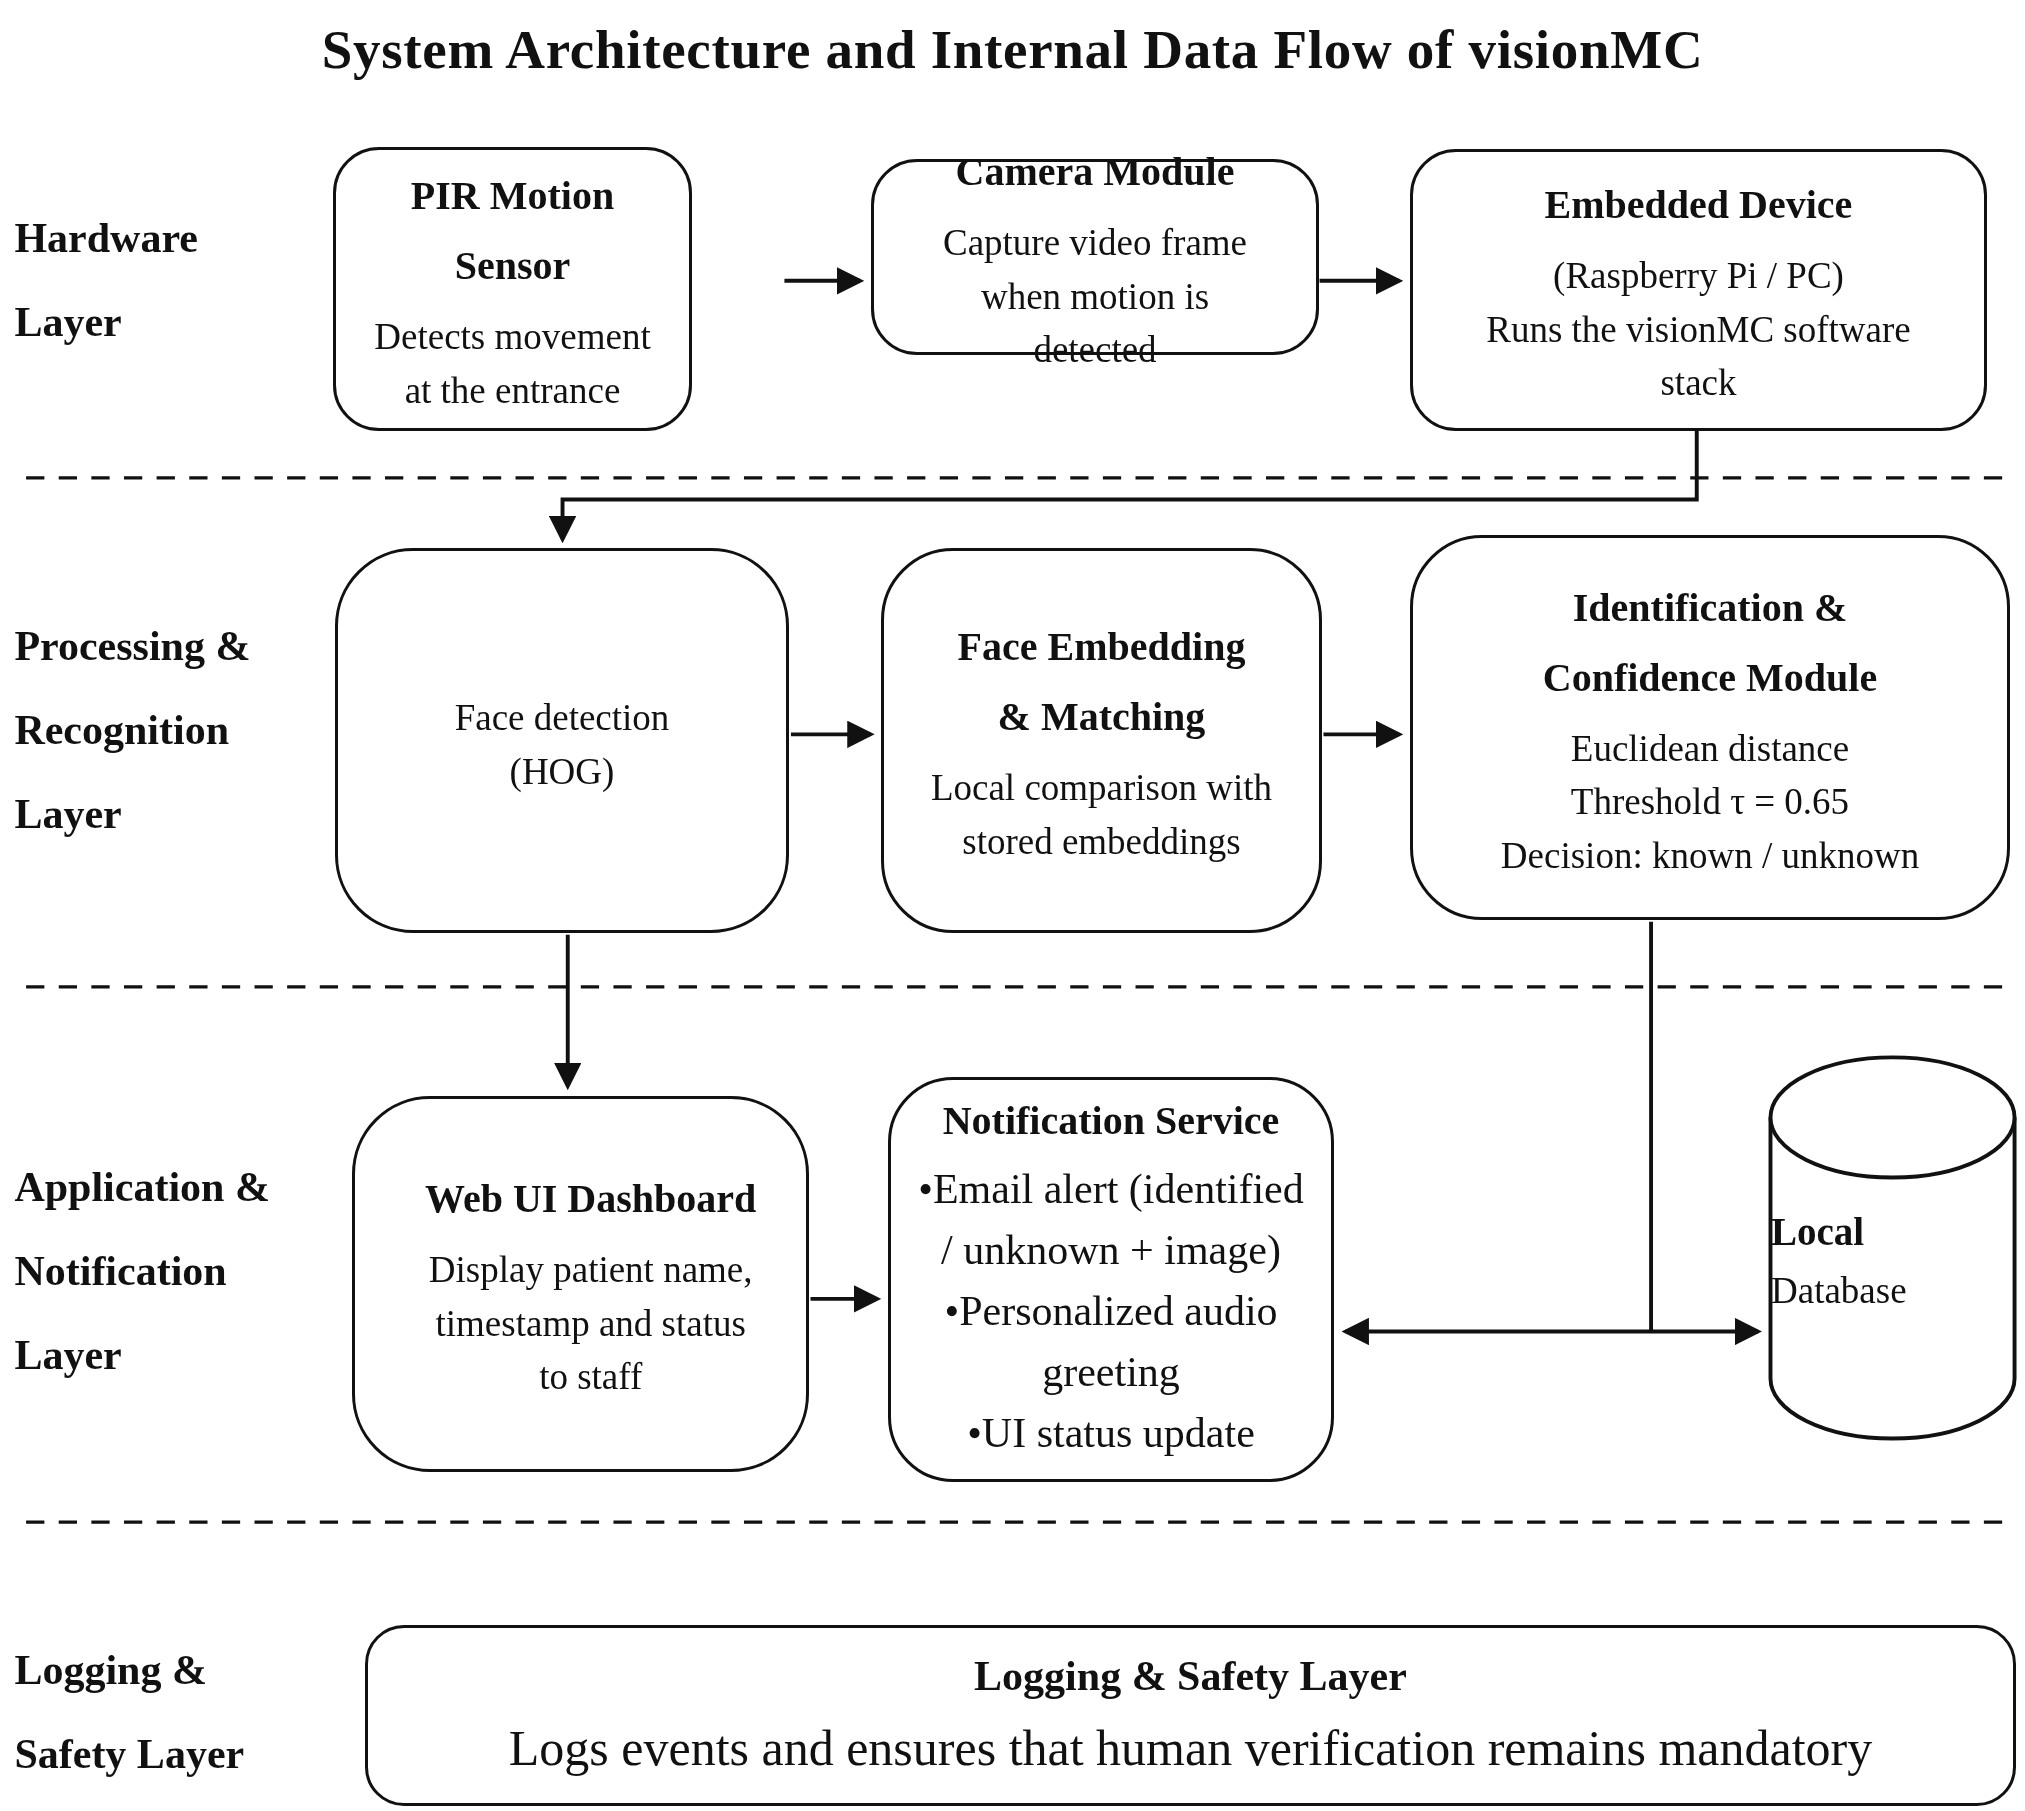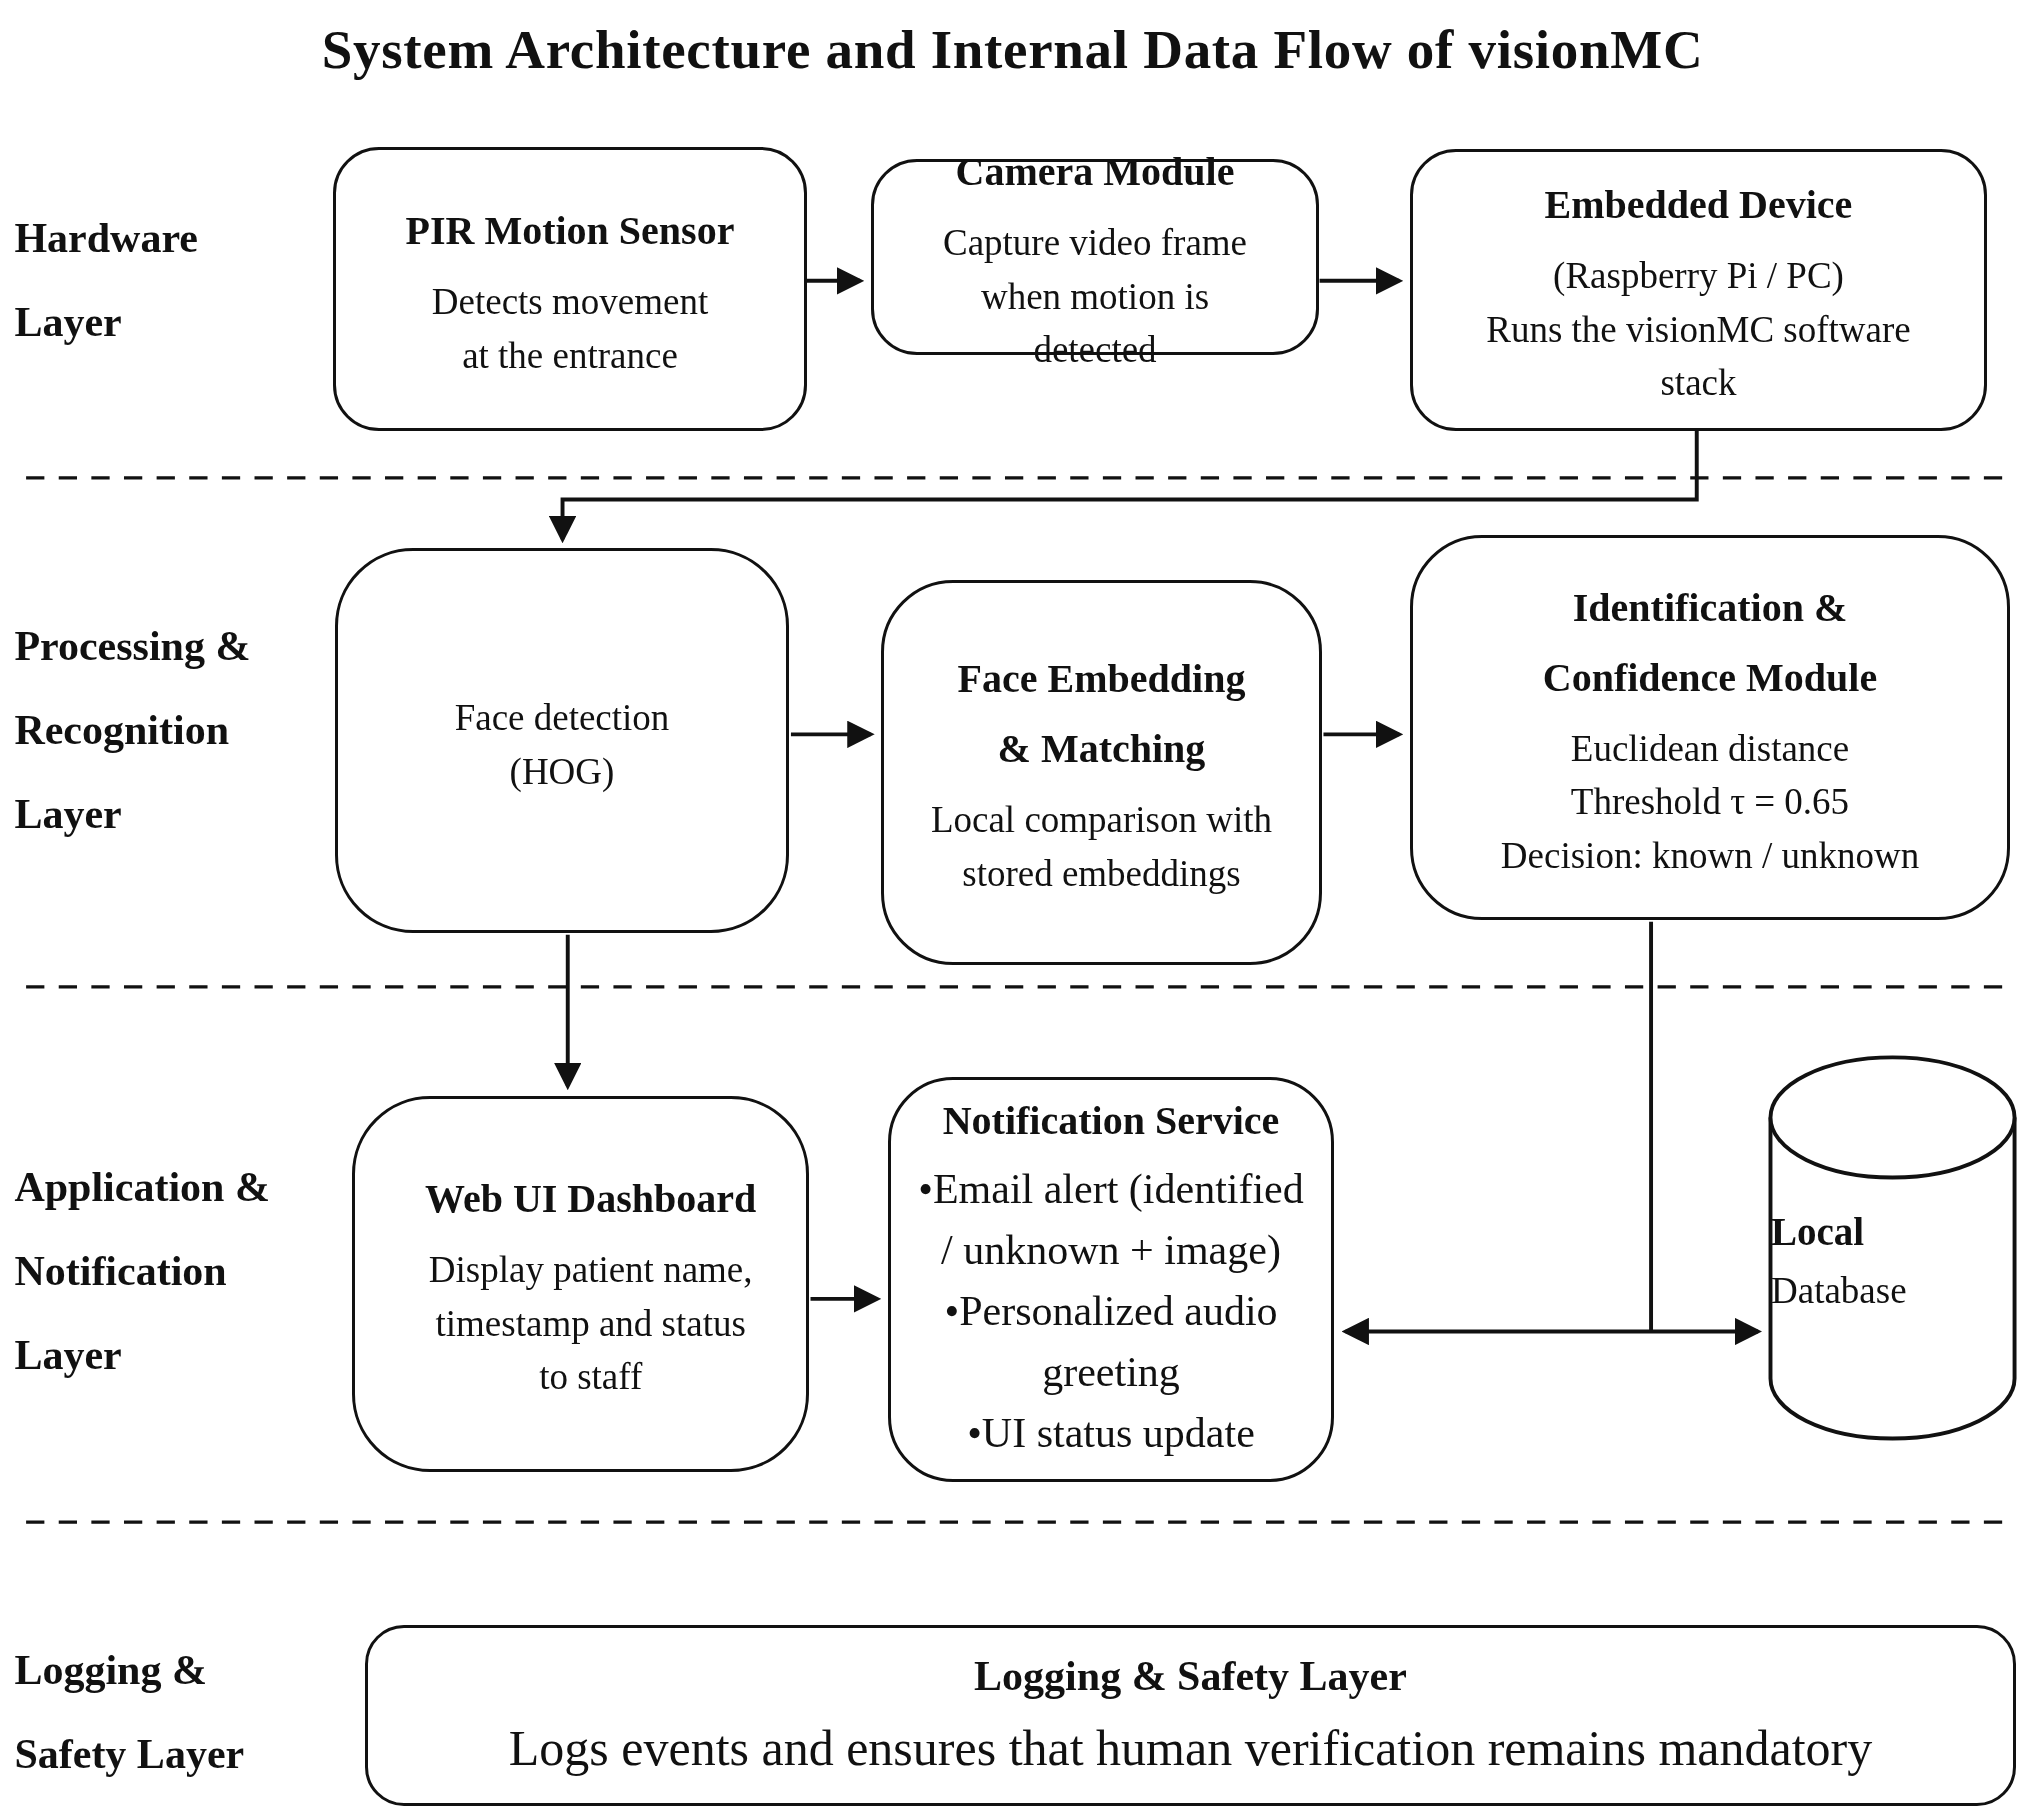--- a/index.html
+++ b/index.html
@@ -114,21 +114,21 @@
 Layer</div>
   <div class="layer-label" style="left:14.4px; top:604px;">Processing &amp;
 Recognition
 Layer</div>
   <div class="layer-label" style="left:14.4px; top:1145px;">Application &amp;
 Notification
 Layer</div>
   <div class="layer-label" style="left:14.4px; top:1628px;">Logging &amp;
 Safety Layer</div>
 
-  <div class="node" style="left:333px; top:147px; width:474px; height:284px; border-radius:46px;">
+  <div class="node" style="left:333px; top:147px; width:359px; height:284px; border-radius:46px;">
     <div class="node-title">PIR Motion Sensor</div>
     <div class="node-body">Detects movement
 at the entrance</div>
   </div>
 
   <div class="node" style="left:871px; top:159px; width:448px; height:196px; border-radius:46px;">
     <div class="node-title">Camera Module</div>
     <div class="node-body">Capture video frame
 when motion is
 detected</div>
@@ -139,21 +139,21 @@
     <div class="node-body">(Raspberry Pi / PC)
 Runs the visionMC software
 stack</div>
   </div>
 
   <div class="node" style="left:335px; top:548px; width:454px; height:385px; border-radius:78px;">
     <div class="node-body">Face detection
 (HOG)</div>
   </div>
 
-  <div class="node" style="left:881px; top:580px; width:441px; height:385px; border-radius:72px;">
+  <div class="node" style="left:881px; top:548px; width:441px; height:385px; border-radius:72px;">
     <div class="node-title">Face Embedding
 &amp; Matching</div>
     <div class="node-body">Local comparison with
 stored embeddings</div>
   </div>
 
   <div class="node" style="left:1410px; top:535px; width:600px; height:385px; border-radius:72px;">
     <div class="node-title">Identification &amp;
 Confidence Module</div>
     <div class="node-body">Euclidean distance

